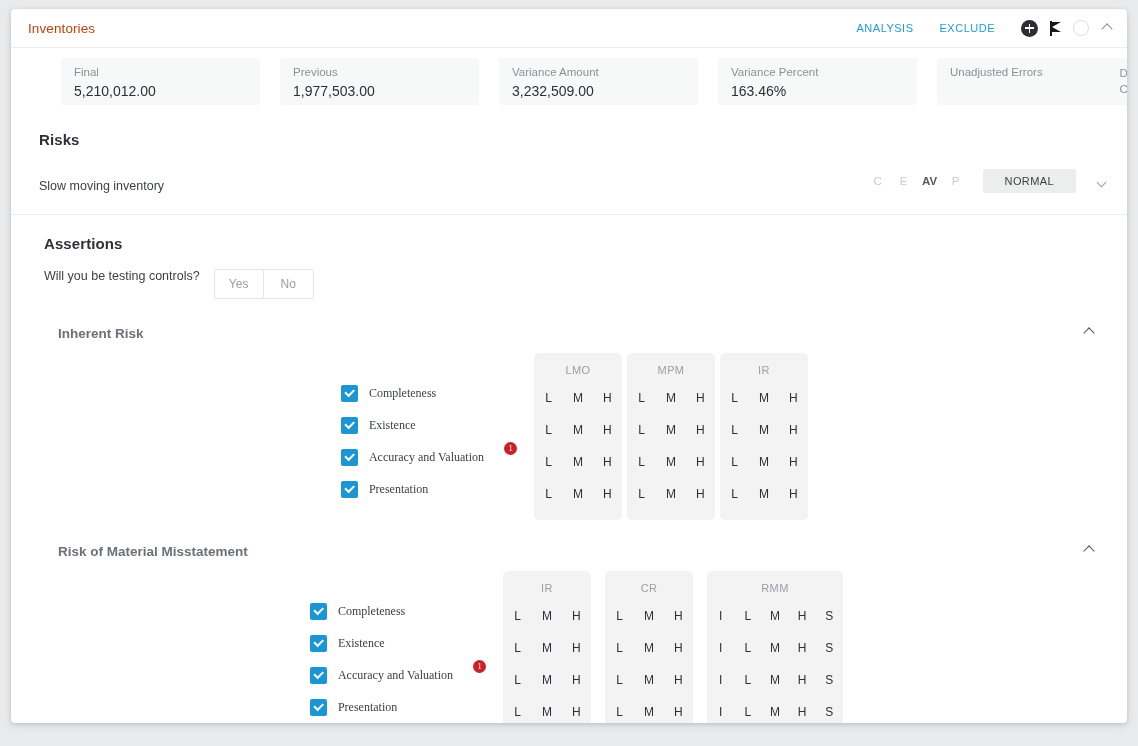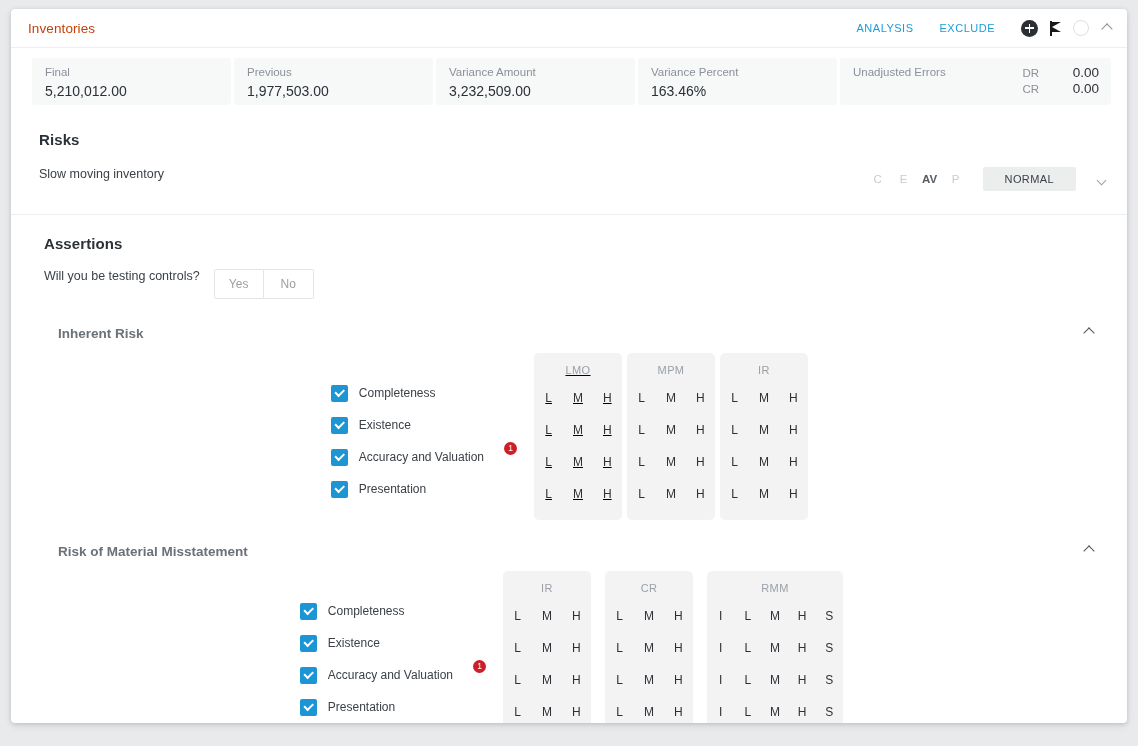--- a/index.html
+++ b/index.html
@@ -62,22 +62,23 @@
     display: inline-block; width: 7px; height: 7px;
     border-left: 1.6px solid #6f757c; border-top: 1.6px solid #6f757c;
   }
   .chev-up { transform: rotate(45deg); }
   .chev-down { transform: rotate(-135deg); }
   .hdr-chev { margin-left: 14px; margin-right: 2px; cursor: pointer; }
   .hdr-chev .chev { border-color: #8b9197; width: 8px; height: 8px; }
 
   
   .metrics {
-    display: flex; gap: 3px;
+    display: flex; gap: 20px;
     padding: 10px 14px 0 21px;
+    margin-left: 29px;
   }
   .metric {
     background: #f7f8f8; border-radius: 3px;
     height: 47px; padding: 7px 12px 0 13px;
     flex: 0 0 auto;
   }
   .metric-label { font-size: 11.5px; color: #8b9198; line-height: 14px; }
   .metric-value { font-size: 14px; color: #2c3137; line-height: 20px; margin-top: 2px; }
   .m1, .m2, .m3, .m4 { width: 199px; }
   .m5 {
@@ -86,21 +87,21 @@
   .m5-rows { margin-left: auto; display: flex; }
   .m5-col-k { text-align: right; }
   .m5-col-v { text-align: right; width: 60px; }
   .m5-k { font-size: 11.5px; color: #8b9198; line-height: 16px; }
   .m5-v { font-size: 13.5px; color: #2c3137; line-height: 16px; }
 
   
   .risks { padding: 26px 14px 0 28px; }
   .sec-title { font-size: 15px; color: #2c3137; font-weight: bold; letter-spacing: .1px; }
   .risk-row {
-    display: flex; align-items: flex-start;
+    display: flex; align-items: flex-end;
     margin-top: 19px; min-height: 26px;
   }
   .risk-name { font-size: 12.5px; color: #3b4148; }
   .risk-right { margin-left: auto; display: flex; align-items: center; }
   .risk-letter {
     font-size: 11.5px; color: #c8ccd0; width: 26px; text-align: center;
   }
   .risk-letter.active { color: #555b61; font-weight: bold; }
   .badge-normal {
     margin-left: 14px; background: #eceded; color: #3b4148;
@@ -126,21 +127,21 @@
   .btn-group button:last-child { border-radius: 0 2px 2px 0; border-left: none; }
 
   
   .rb { margin-top: 24px; padding-left: 15px; padding-right: 14px; }
   .rb-head { display: flex; align-items: flex-end; padding-left: 32px; }
   .rb-title { font-size: 13.5px; color: #6b7178; font-weight: bold; }
   .rb-chev { margin-left: auto; margin-right: 20px; cursor: pointer; }
   .rb-chev .chev { border-color: #4f555b; width: 8px; height: 8px; }
 
   .rb-body { display: flex; align-items: flex-start; margin-top: 12px; }
-  .assert-list { margin-left: auto; padding-top: 24px; }
+  .assert-list { margin-left: auto; padding-top: 24px; font-family: Liberation Serif, serif; }
   .assert-row { display: flex; align-items: center; height: 32px; }
   .cb {
     width: 17px; height: 17px; border-radius: 2px; background: #1b95d4;
     position: relative; flex: 0 0 auto; cursor: pointer;
   }
   .cb::after {
     content: ""; position: absolute; left: 4.5px; top: 4px;
     width: 7px; height: 3.5px;
     border-left: 2px solid #fff; border-bottom: 2px solid #fff;
     transform: rotate(-45deg);
@@ -281,21 +282,21 @@
             <span class="warn-count">1</span>
           </span>
         </div>
         <div class="assert-row">
           <span class="cb"></span>
           <span class="assert-label">Presentation</span>
         </div>
       </div>
 
       <div class="grids" style="gap:5px; margin-right:305px;">
-        <div class="grid" style="width:88px;text-decoration:underline;">
+        <div class="grid" style="width:88px;">
           <div class="grid-head">LMO</div>
           <div class="grid-row">
             <span class="grid-cell" style="width:33.33%">L</span>
             <span class="grid-cell" style="width:33.33%">M</span>
             <span class="grid-cell" style="width:33.33%">H</span>
           </div>
           <div class="grid-row">
             <span class="grid-cell" style="width:33.33%">L</span>
             <span class="grid-cell" style="width:33.33%">M</span>
             <span class="grid-cell" style="width:33.33%">H</span>

